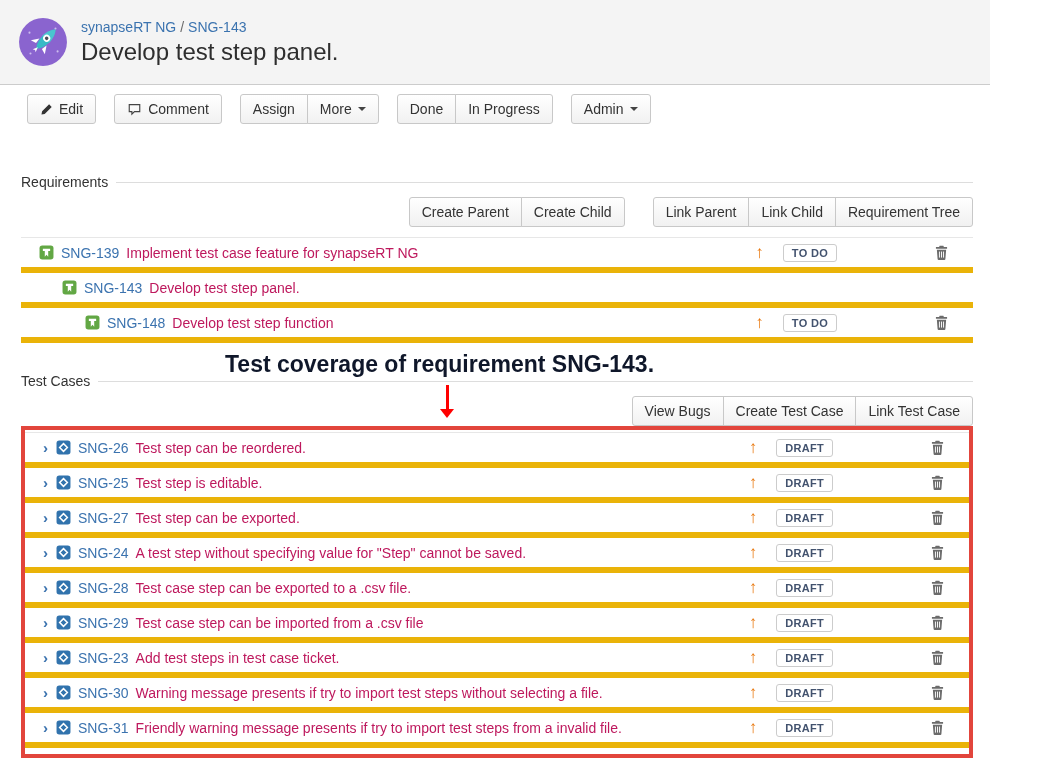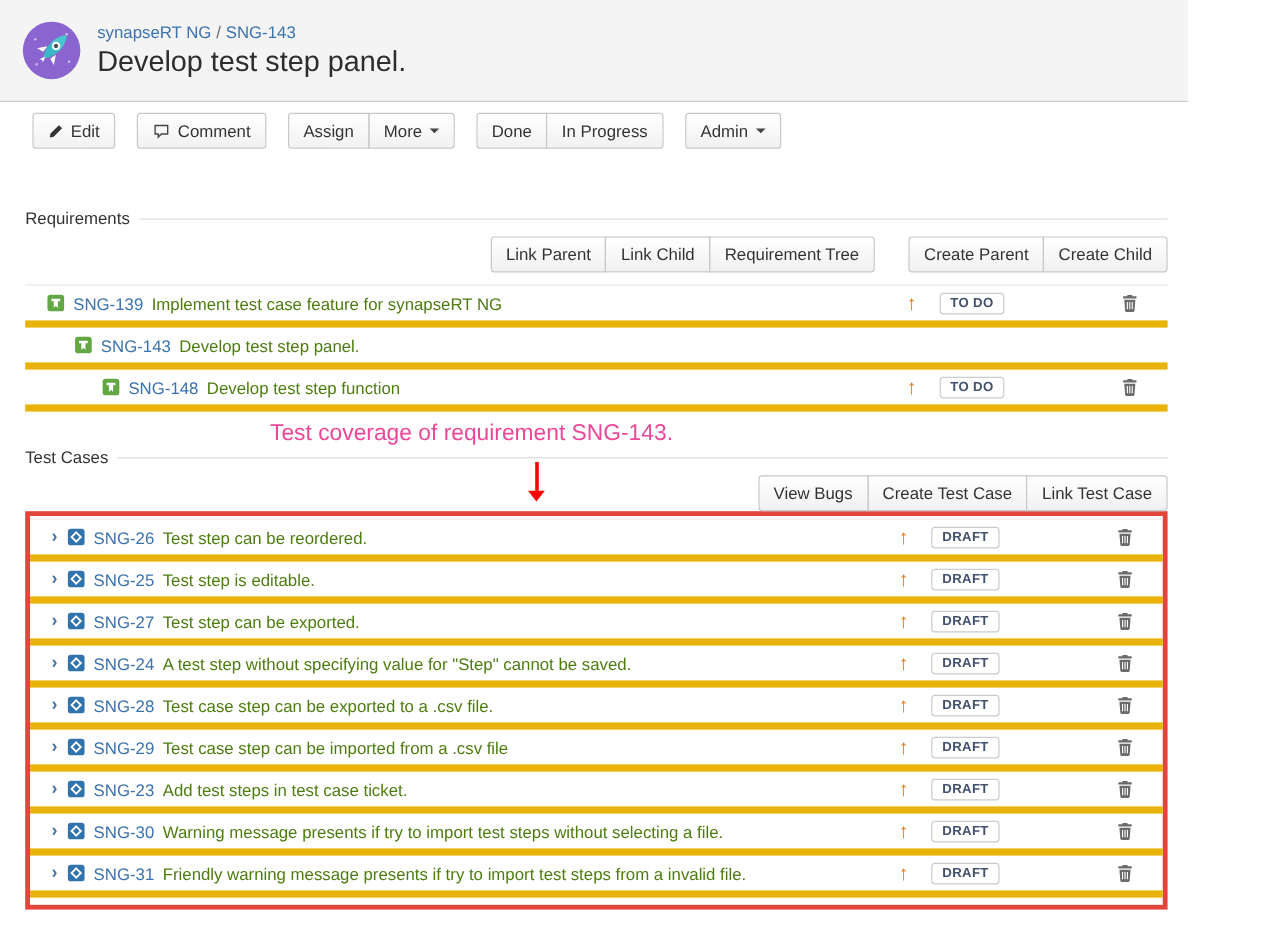--- a/index.html
+++ b/index.html
@@ -37,34 +37,34 @@
 
   .btn-bar { display:flex; justify-content:flex-end; gap:28px; margin-top:7px; }
 
   
   .rows { margin-top:10px; border-top:1px solid #e7e7e7; }
   .row { display:flex; align-items:center; height:35px; border-bottom:6px solid #eab308; font-size:14px; }
   .row-left { display:flex; align-items:center; gap:7px; padding-left:18px; min-width:0; }
   .req-row[data-indent="1"] .row-left { padding-left:41px; }
   .req-row[data-indent="2"] .row-left { padding-left:64px; }
   .issue-key { color:#3b73af; text-decoration:none; white-space:nowrap; }
-  .issue-summary { color:#4d7c0f; }
+  .issue-summary { color:#be185d; }
   .type-icon { width:15px; height:15px; flex:none; display:block; }
   .expander { color:#3b73af; font-weight:bold; font-size:15px; line-height:1; cursor:pointer; margin-right:1px; }
   .row-controls { margin-left:auto; display:flex; align-items:center; }
   .prio-arrow { color:#e8770d; font-size:17px; font-weight:bold; line-height:1; }
   .lozenge { margin-left:19px; border:1px solid #cccccc; border-radius:3px; background:#fff;
              font-size:11px; font-weight:bold; color:#42526e; letter-spacing:.3px;
              padding:2px 8px; min-width:38px; text-align:center; }
   .trash-btn { margin-left:98px; margin-right:25px; background:none; border:none; cursor:pointer;
                display:flex; align-items:center; padding:0; }
 
   
-  .annotation { position:absolute; left:204px; top:-22px; color:#ec4899;
-                font-size:19px; font-weight:normal; white-space:nowrap; }
+  .annotation { position:absolute; left:204px; top:-22px; color:#0f172a;
+                font-size:23px; font-weight:bold; white-space:nowrap; }
   .red-arrow { position:absolute; left:419px; top:12px; width:14px; height:32px; }
   .red-arrow .shaft { width:3px; height:24px; background:#ff0000; margin:0 auto; }
   .red-arrow .head { width:0; height:0; border-left:7px solid transparent;
                      border-right:7px solid transparent; border-top:9px solid #ff0000; margin:0 auto; }
 
   
   .red-box { border:4px solid #e2453c; margin-top:0; padding:2px 0 6px 0; }
   .red-box .rows { margin-top:0; border-top:1px solid #e7e7e7; }
 </style>
 </head>
@@ -136,35 +136,35 @@
     </div>
 
     <div class="req-section">
       <div class="section-hd">
         <span>Requirements</span>
         <span class="rule"></span>
       </div>
       <div class="btn-bar">
         <span class="btn-group">
           <button class="btn">
-              <span>Link Parent</span>
-            </button>
-          <button class="btn">
-              <span>Link Child</span>
-            </button>
-          <button class="btn">
-              <span>Requirement Tree</span>
+              <span>Create Parent</span>
+            </button>
+          <button class="btn">
+              <span>Create Child</span>
             </button>
         </span>
         <span class="btn-group">
           <button class="btn">
-              <span>Create Parent</span>
-            </button>
-          <button class="btn">
-              <span>Create Child</span>
+              <span>Link Parent</span>
+            </button>
+          <button class="btn">
+              <span>Link Child</span>
+            </button>
+          <button class="btn">
+              <span>Requirement Tree</span>
             </button>
         </span>
       </div>
 
       <div class="rows">
 
           <div class="row req-row" data-indent="0">
             <div class="row-left">
               <svg class="type-icon" viewBox="0 0 14 14">
                 <rect x="0.5" y="0.5" width="13" height="13" rx="2.5" fill="#62a744"></rect>

